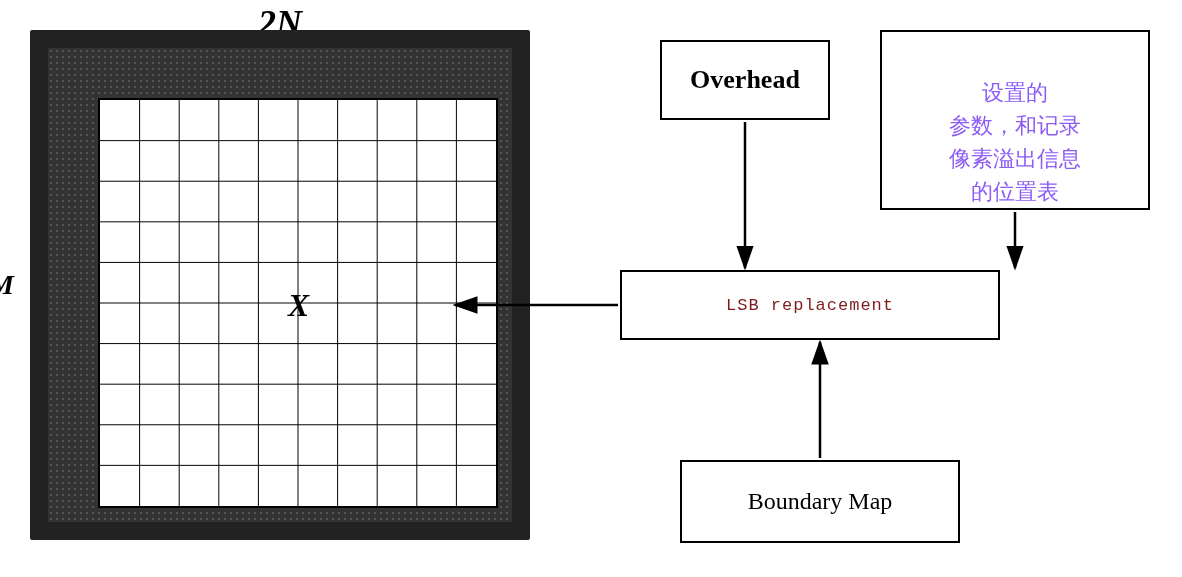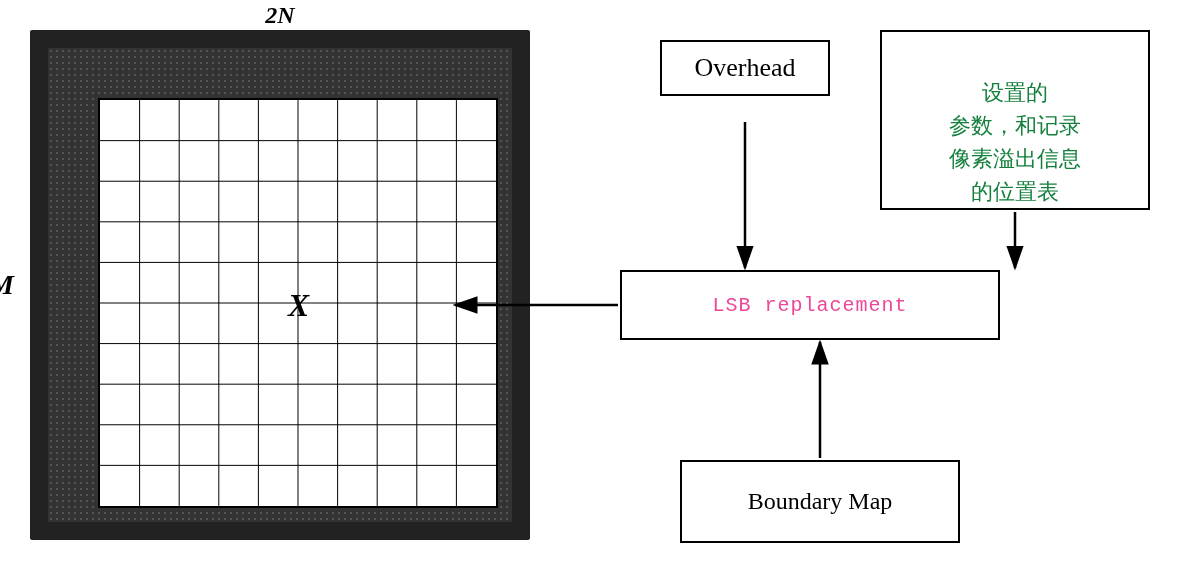--- a/index.html
+++ b/index.html
@@ -70,21 +70,21 @@
       width: 100%;
       height: 100%;
     }
 
     
     .label-2n {
       position: absolute;
       top: -28px;
       left: 50%;
       transform: translateX(-50%);
-      font-size: 24px;
+      font-size: 36px;
       font-style: italic;
       font-weight: bold;
       color: #000;
     }
 
     
     .label-2m {
       position: absolute;
       top: 50%;
       left: -55px;
@@ -94,26 +94,27 @@
       font-weight: bold;
       color: #000;
     }
 
     
     .overhead-box {
       position: absolute;
       top: 40px;
       left: 660px;
       width: 170px;
-      height: 56px;
-      border: 2.5px solid #000;
-      background: #fff;
-      display: flex;
-      align-items: center;
-      justify-content: center;
+      height: 80px;
+      border: 2.5px solid #000;
+      background: #fff;
+      display: flex;
+      align-items: center;
+      justify-content: center;
+      font-weight: bold;
     }
 
     .overhead-text {
       font-size: 26px;
       color: #000;
       font-family: 'Times New Roman', Times, serif;
     }
 
     
     .chinese-box {
@@ -126,43 +127,43 @@
       background: #fff;
       display: flex;
       align-items: center;
       justify-content: center;
       text-align: center;
       padding: 10px;
     }
 
     .chinese-text {
       font-size: 22px;
-      color: #15803d;
+      color: #8b5cf6;
       line-height: 1.5;
       font-family: SimSun, 'STSong', serif;
       margin-top: 44px;
     }
 
     
     .lsb-box {
       position: absolute;
       top: 270px;
       left: 620px;
       width: 380px;
       height: 70px;
       border: 2.5px solid #000;
       background: #fff;
       display: flex;
       align-items: center;
       justify-content: center;
     }
 
     .lsb-text {
-      font-size: 20px;
-      color: #ec4899;
+      font-size: 17px;
+      color: #7f1d1d;
       font-family: 'Courier New', monospace;
       letter-spacing: 1px;
     }
 
     
     .boundary-box {
       position: absolute;
       top: 460px;
       left: 680px;
       width: 280px;

